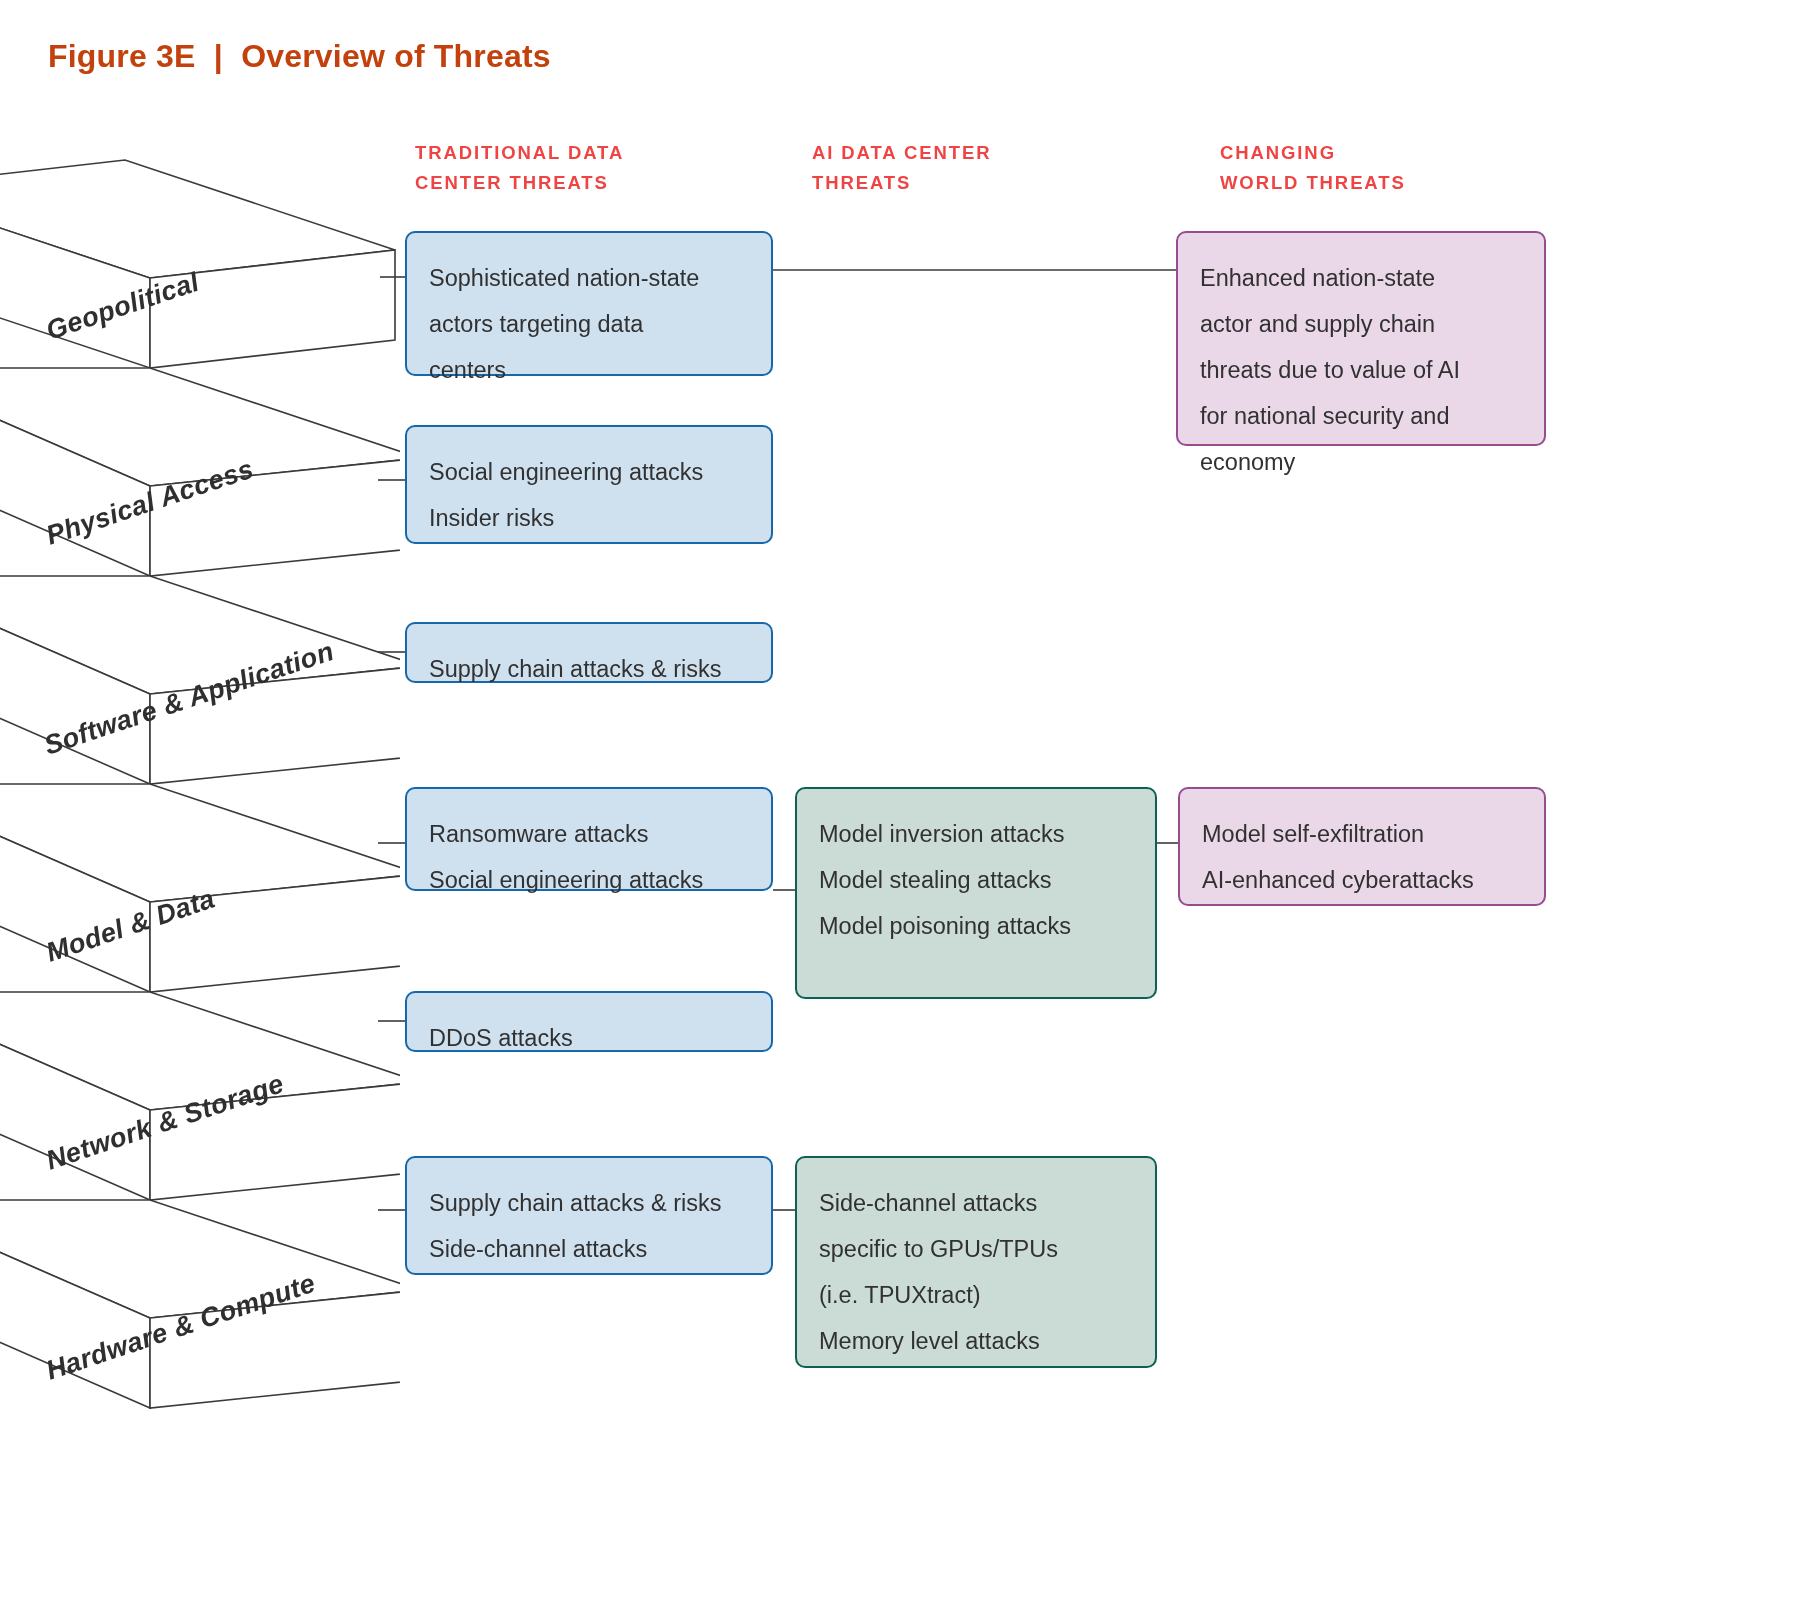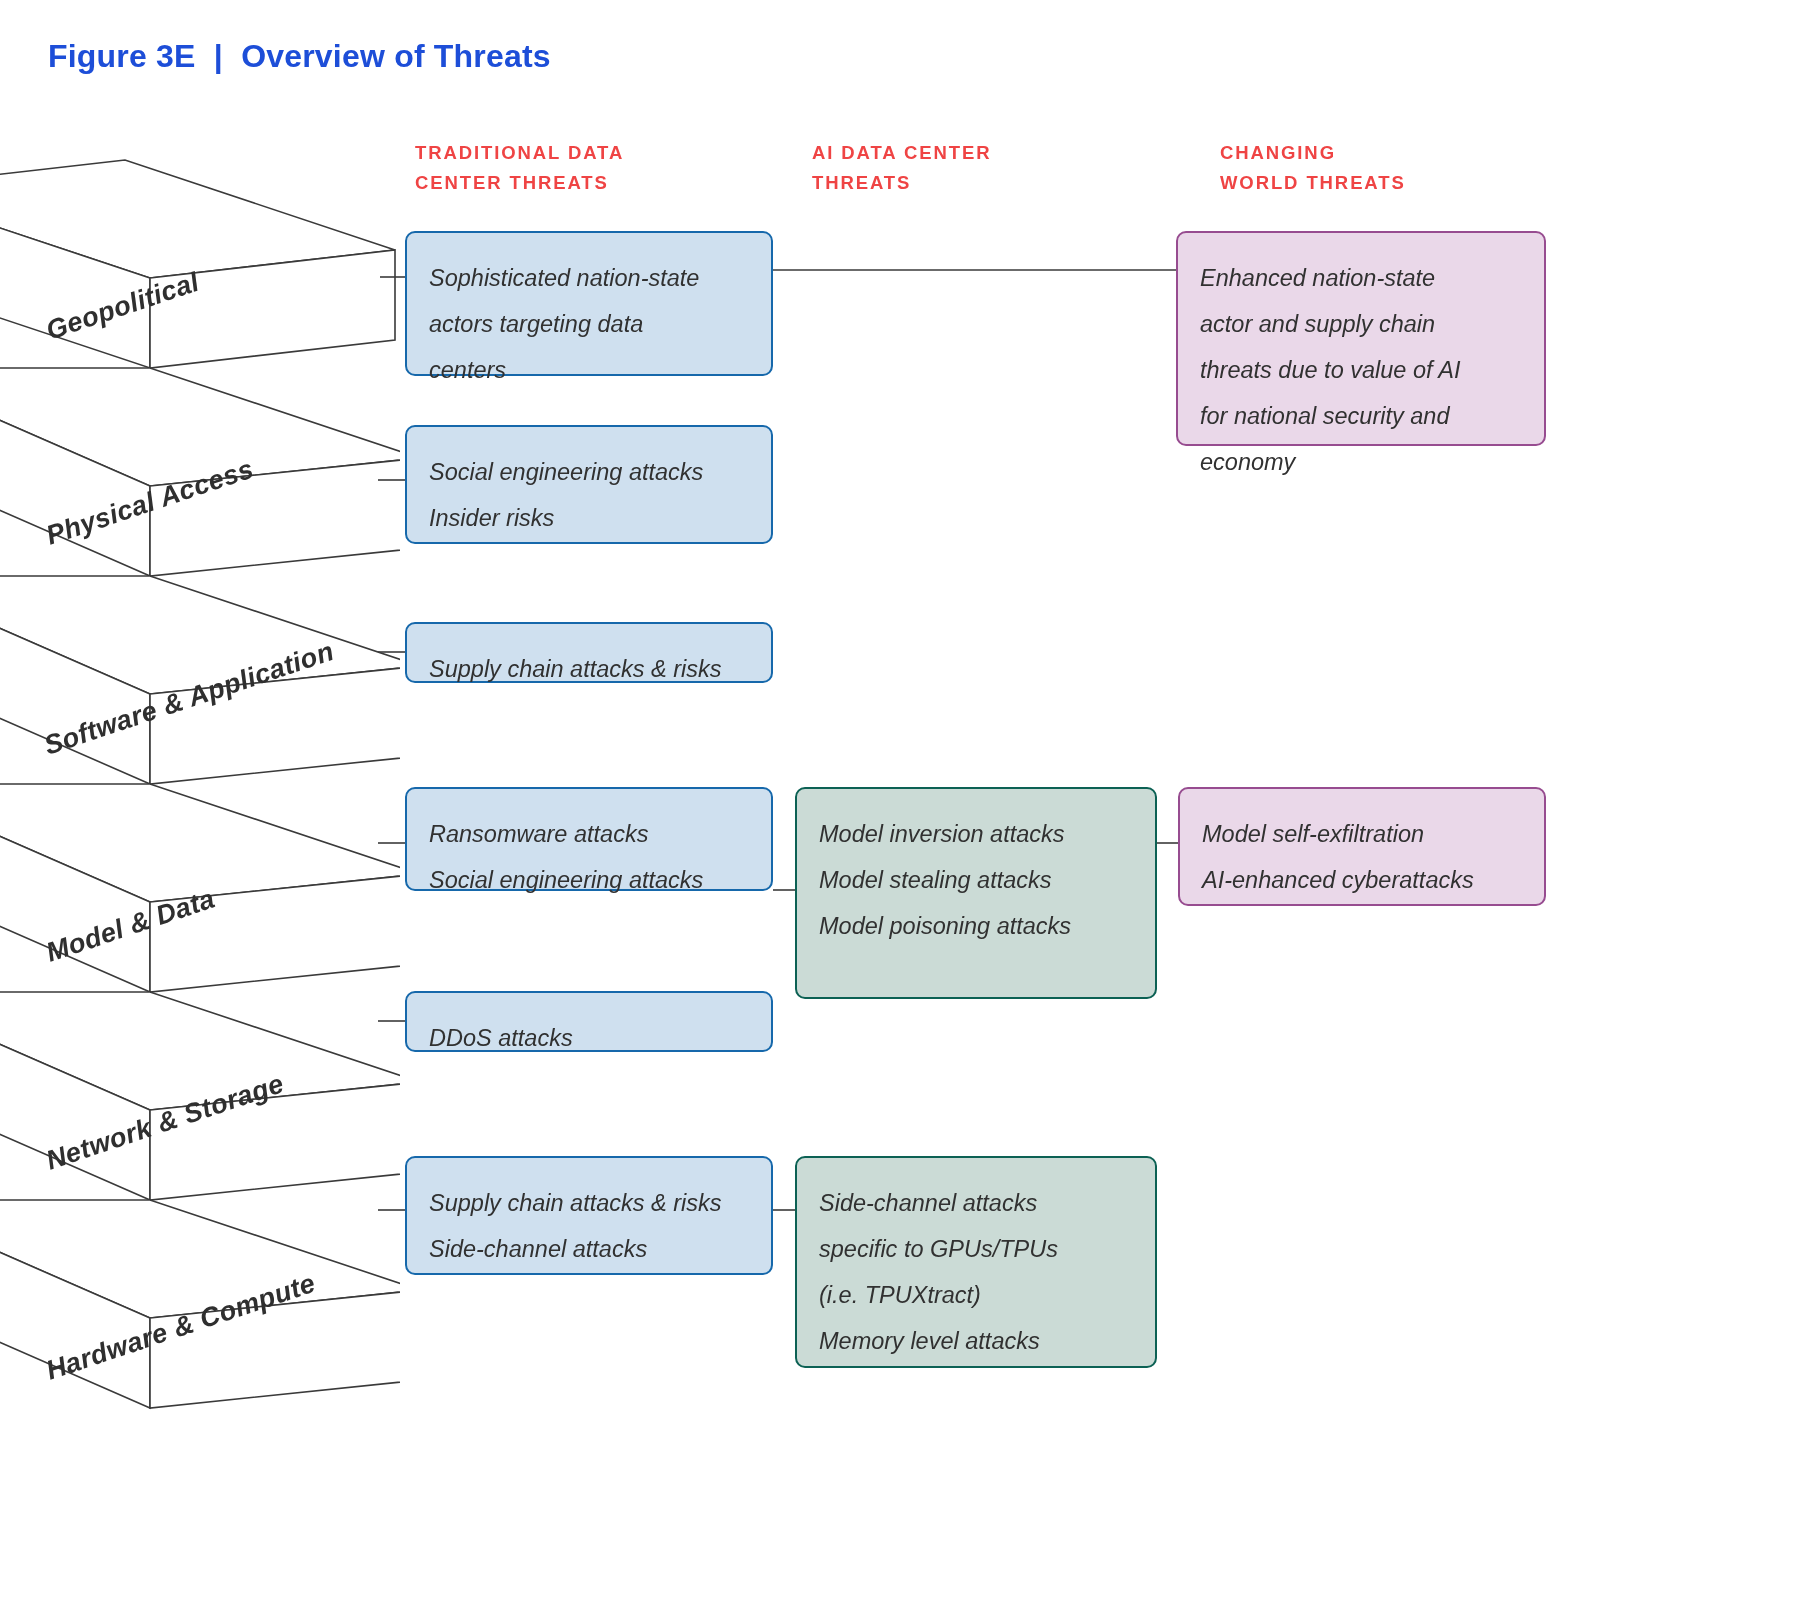--- a/index.html
+++ b/index.html
@@ -17,21 +17,21 @@
   }
 
   
   #figure-title {
     position: absolute;
     left: 48px;
     top: 38px;
     font-size: 32px;
     font-weight: bold;
     letter-spacing: 0.2px;
-    color: #1d4ed8;
+    color: #c2410c;
     white-space: pre;
   }
 
   
   .col-header {
     position: absolute;
     font-size: 18.5px;
     font-weight: bold;
     letter-spacing: 1.9px;
     line-height: 30px;
@@ -85,21 +85,20 @@
   .threat-box {
     position: absolute;
     box-sizing: border-box;
     border-radius: 10px;
     border-width: 2.4px;
     border-style: solid;
     padding: 22px 24px 22px 22px;
     font-size: 23.5px;
     line-height: 46px;
     color: #313131;
-    font-style: italic;
   }
   .threat-box .line { white-space: pre-line; }
   .threat-box .line + .line { margin-top: 0; }
 
   .box-blue   { background: #cfe0ef; border-color: #1668ab; }
   .box-green  { background: #cbdbd6; border-color: #0c6154; }
   .box-purple { background: #ead8e9; border-color: #974c90; }
 </style>
 </head>
 <body>

